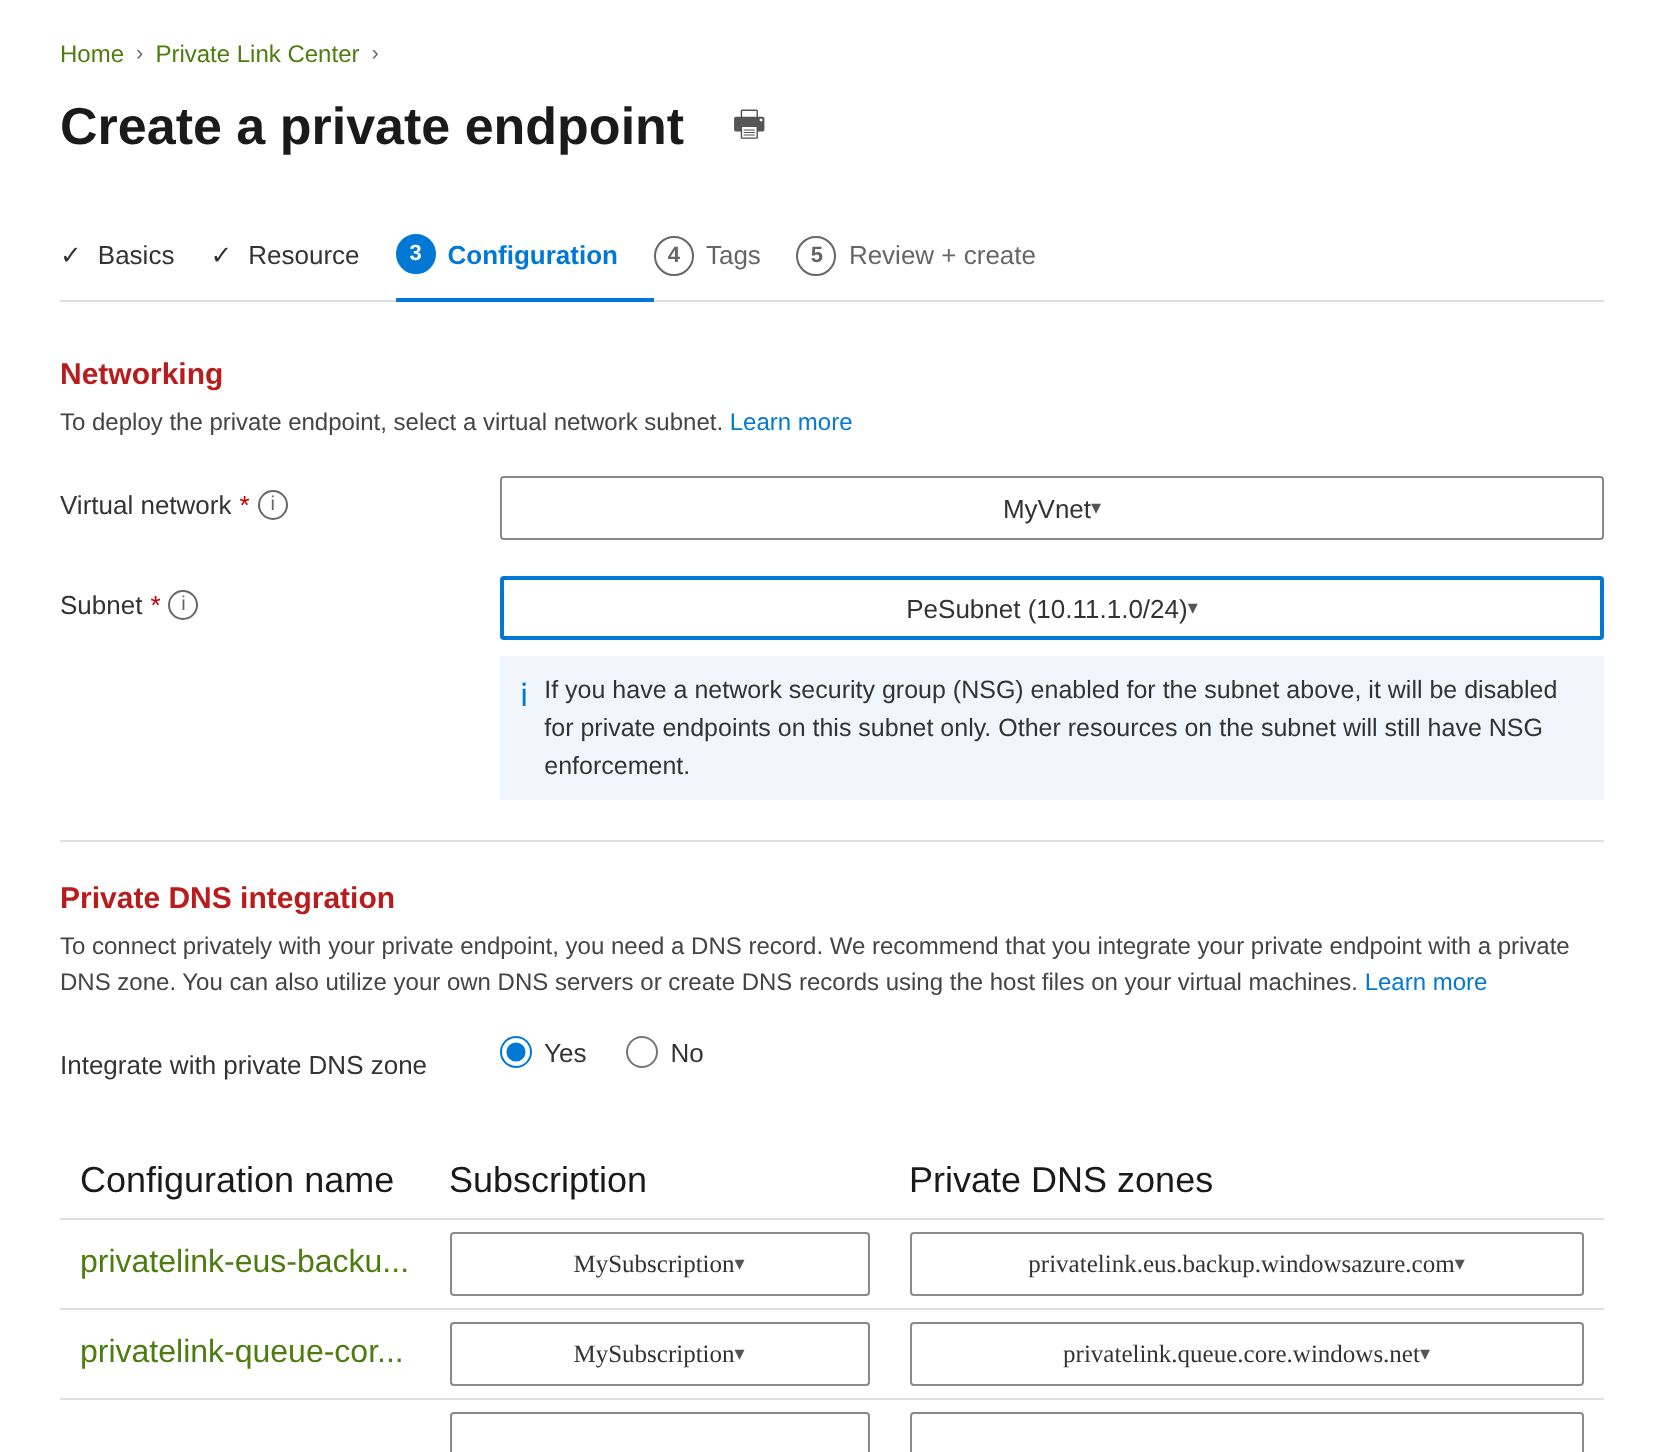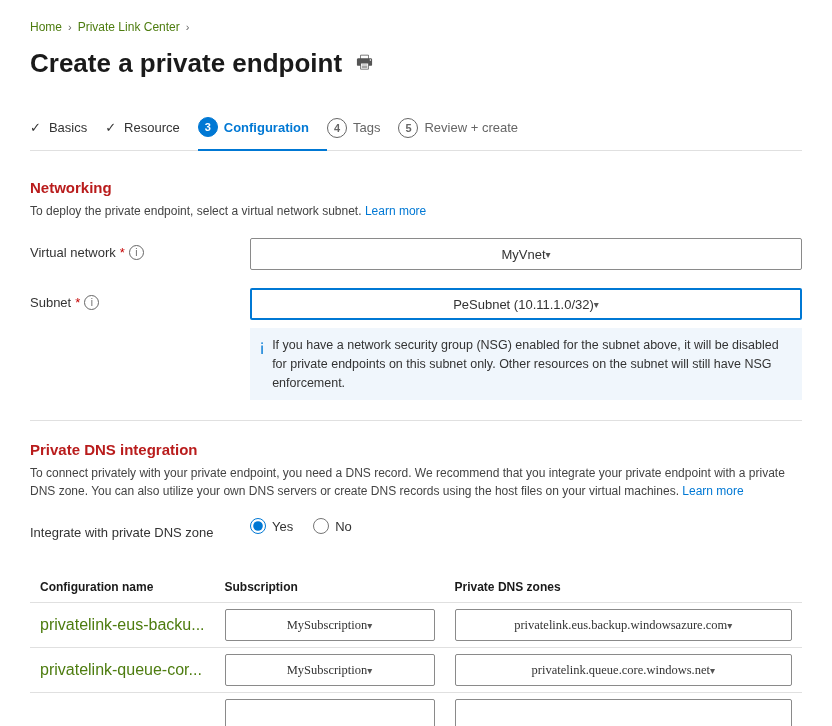--- a/index.html
+++ b/index.html
@@ -21,21 +21,21 @@
       color: #0078d4;
       margin-bottom: 14px;
     }
     .breadcrumb a { color: #4d7c0f; text-decoration: none; }
     .breadcrumb .sep { color: #666; font-size: 11px; }
 
     
     .page-title-row {
       display: flex;
       align-items: center;
-      gap: 14px;
+      gap: 24px;
       margin-bottom: 28px;
     }
     .page-title {
       font-size: 26px;
       font-weight: 600;
       color: #1a1a1a;
     }
     .title-icon {
       color: #555;
       font-size: 18px;
@@ -210,22 +210,22 @@
       cursor: pointer;
     }
 
     
     .dns-table {
       width: 100%;
       border-collapse: collapse;
     }
     .dns-table th {
       text-align: left;
-      font-size: 12px;
-      font-weight: 700;
+      font-size: 18px;
+      font-weight: 400;
       color: #1a1a1a;
       padding: 8px 10px;
       background: #fff;
     }
     .dns-table td {
       padding: 6px 10px;
       border-top: 1px solid #e0e0e0;
       vertical-align: middle;
     }
     .dns-table tr:first-child td { border-top: 1px solid #e0e0e0; }
@@ -305,21 +305,21 @@
 </div>
 
 <div class="form-row">
   <div class="form-label">
     <span>Subnet</span>
     <span class="required-star">*</span>
     <span class="info-icon">i</span>
   </div>
   <div class="form-control-wrap">
     <div class="dropdown active-border">
-      <span>PeSubnet (10.11.1.0/32)</span>
+      <span>PeSubnet (10.11.1.0/24)</span>
       <span class="dropdown-chevron">▾</span>
     </div>
     <div class="info-note">
       <span class="info-note-icon">ℹ</span>
       <span>If you have a network security group (NSG) enabled for the subnet above, it will be disabled for private endpoints on this subnet only. Other resources on the subnet will still have NSG enforcement.</span>
     </div>
   </div>
 </div>
 
 <hr class="divider">

